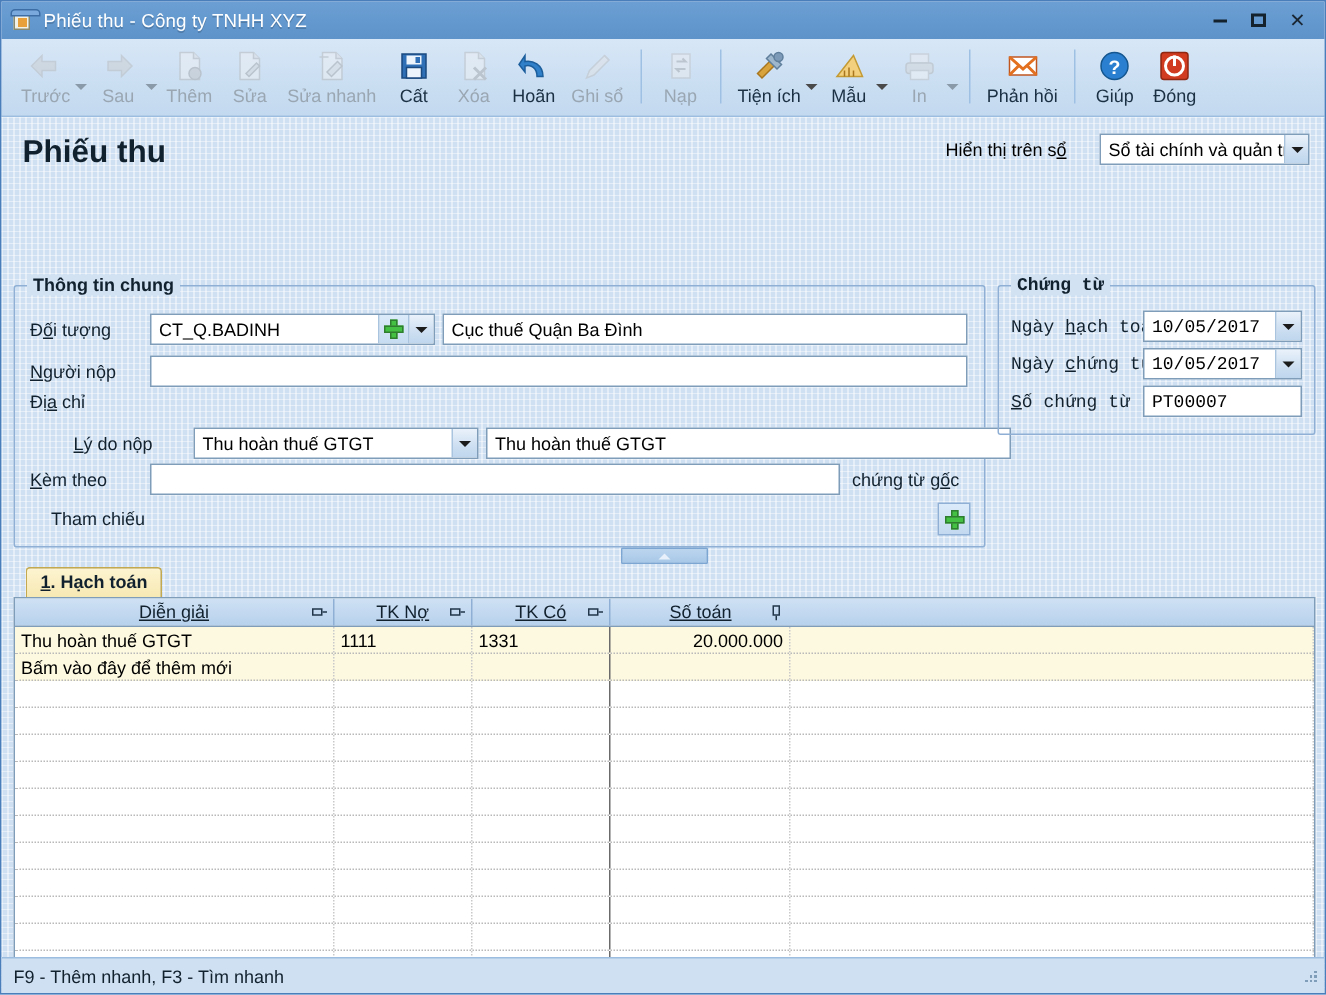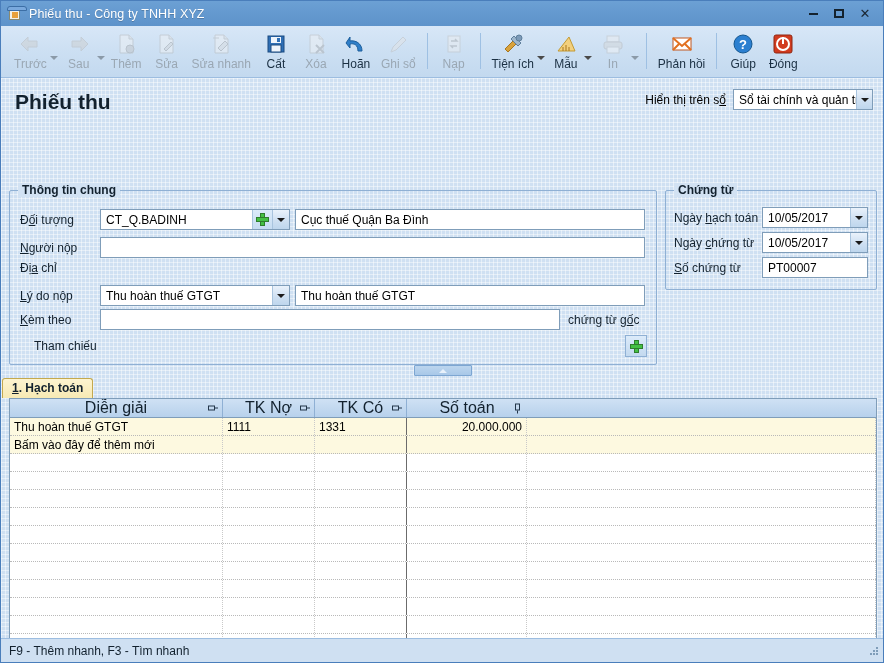--- a/index.html
+++ b/index.html
@@ -144,21 +144,21 @@
   .page-title {
     font-size: 21px;
     font-weight: bold;
     color: #12212e;
     line-height: 1;
   }
   .head-right {
     margin-left: auto;
     display: flex;
     align-items: center;
-    gap: 7px;
+    gap: 22px;
     padding-bottom: 2px;
   }
   .head-right .lbl { font-size: 12px; }
   .head-right .lbl u { text-decoration: underline; }
 
   
   .tbx {
     height: 21px;
     background: #fff;
     border: 1px solid #7f9db9;
@@ -229,21 +229,21 @@
     top: -8px; left: 8px;
     background: #d2e2f3;
     padding: 0 4px;
     font-size: 12px;
     font-weight: bold;
     color: #12212e;
     white-space: nowrap;
   }
 
   #gb-general { left: 8px; top: 112px; width: 648px; height: 175px; }
-  #gb-voucher { left: 664px; top: 112px; width: 212px; height: 100px; }
+  #gb-voucher { left: 664px; top: 112px; width: 212px; height: 100px; font-family: Liberation Mono, monospace; }
 
   .frow {
     position: absolute;
     display: flex;
     align-items: center;
   }
   .flabel {
     font-size: 12px;
     color: #12212e;
     white-space: nowrap;
@@ -263,21 +263,21 @@
   .splitter i {
     width: 0; height: 0;
     border-left: 4px solid transparent;
     border-right: 4px solid transparent;
     border-bottom: 4px solid #e8f1fb;
   }
 
   
   .tabstrip {
     position: absolute;
-    left: 1px; top: 300px;
+    left: 16px; top: 300px;
     width: 868px; height: 20px;
     display: flex;
     align-items: flex-end;
   }
   .tab {
     height: 20px;
     background: linear-gradient(to bottom, #fdf4d0, #f7e9b4);
     border: 1px solid #c4a94e;
     border-bottom: none;
     border-radius: 3px 3px 0 0;
@@ -298,28 +298,29 @@
     overflow: hidden;
   }
   .grid-head {
     display: flex;
     height: 19px;
     background: linear-gradient(to bottom, #cfe1f4, #b7d1ec);
     border-bottom: 1px solid #7f9db9;
   }
   .gh-cell {
     display: flex;
-    align-items: flex-end;
+    align-items: center;
     justify-content: center;
     position: relative;
-    font-size: 16px;
+    font-size: 12px;
     color: #12212e;
     border-right: 1px solid #8fb0d4;
     white-space: nowrap;
     overflow: hidden;
+    text-decoration: underline;
   }
   .gh-cell:last-child { border-right: none; }
   .pin {
     position: absolute;
     right: 5px; top: 50%;
     transform: translateY(-50%);
     width: 9px; height: 9px;
   }
   .pin .pin-b { position:absolute; left:0; top:2px; width:7px; height:5px; border:1px solid #22364a; }
   .pin .pin-n { position:absolute; left:7px; top:4px; width:3px; height:1px; background:#22364a; }
@@ -634,21 +635,21 @@
     <div class="frow" style="left:10px; top:46px;">
       <span class="flabel" style="width:80px;"><u>N</u>gười nộp</span>
       <span class="tbx" style="width:545px;"></span>
     </div>
 
     <div class="frow" style="left:10px; top:70px;">
       <span class="flabel" style="width:80px;">Đị<u>a</u> chỉ</span>
     </div>
 
     <div class="frow" style="left:10px; top:94px;">
-      <span class="flabel" style="width:80px;"><u>L</u>ý do nộp</span>
+      <span class="flabel" style="width:80px;margin-left:29px;"><u>L</u>ý do nộp</span>
       <span class="combo" style="width:190px;">
         <span class="val">Thu hoàn thuế GTGT</span>
         <span class="arrow">
             <i></i>
           </span>
       </span>
       <span class="tbx" style="width:350px; margin-left:5px;">Thu hoàn thuế GTGT</span>
     </div>
 
     <div class="frow" style="left:10px; top:118px;">

